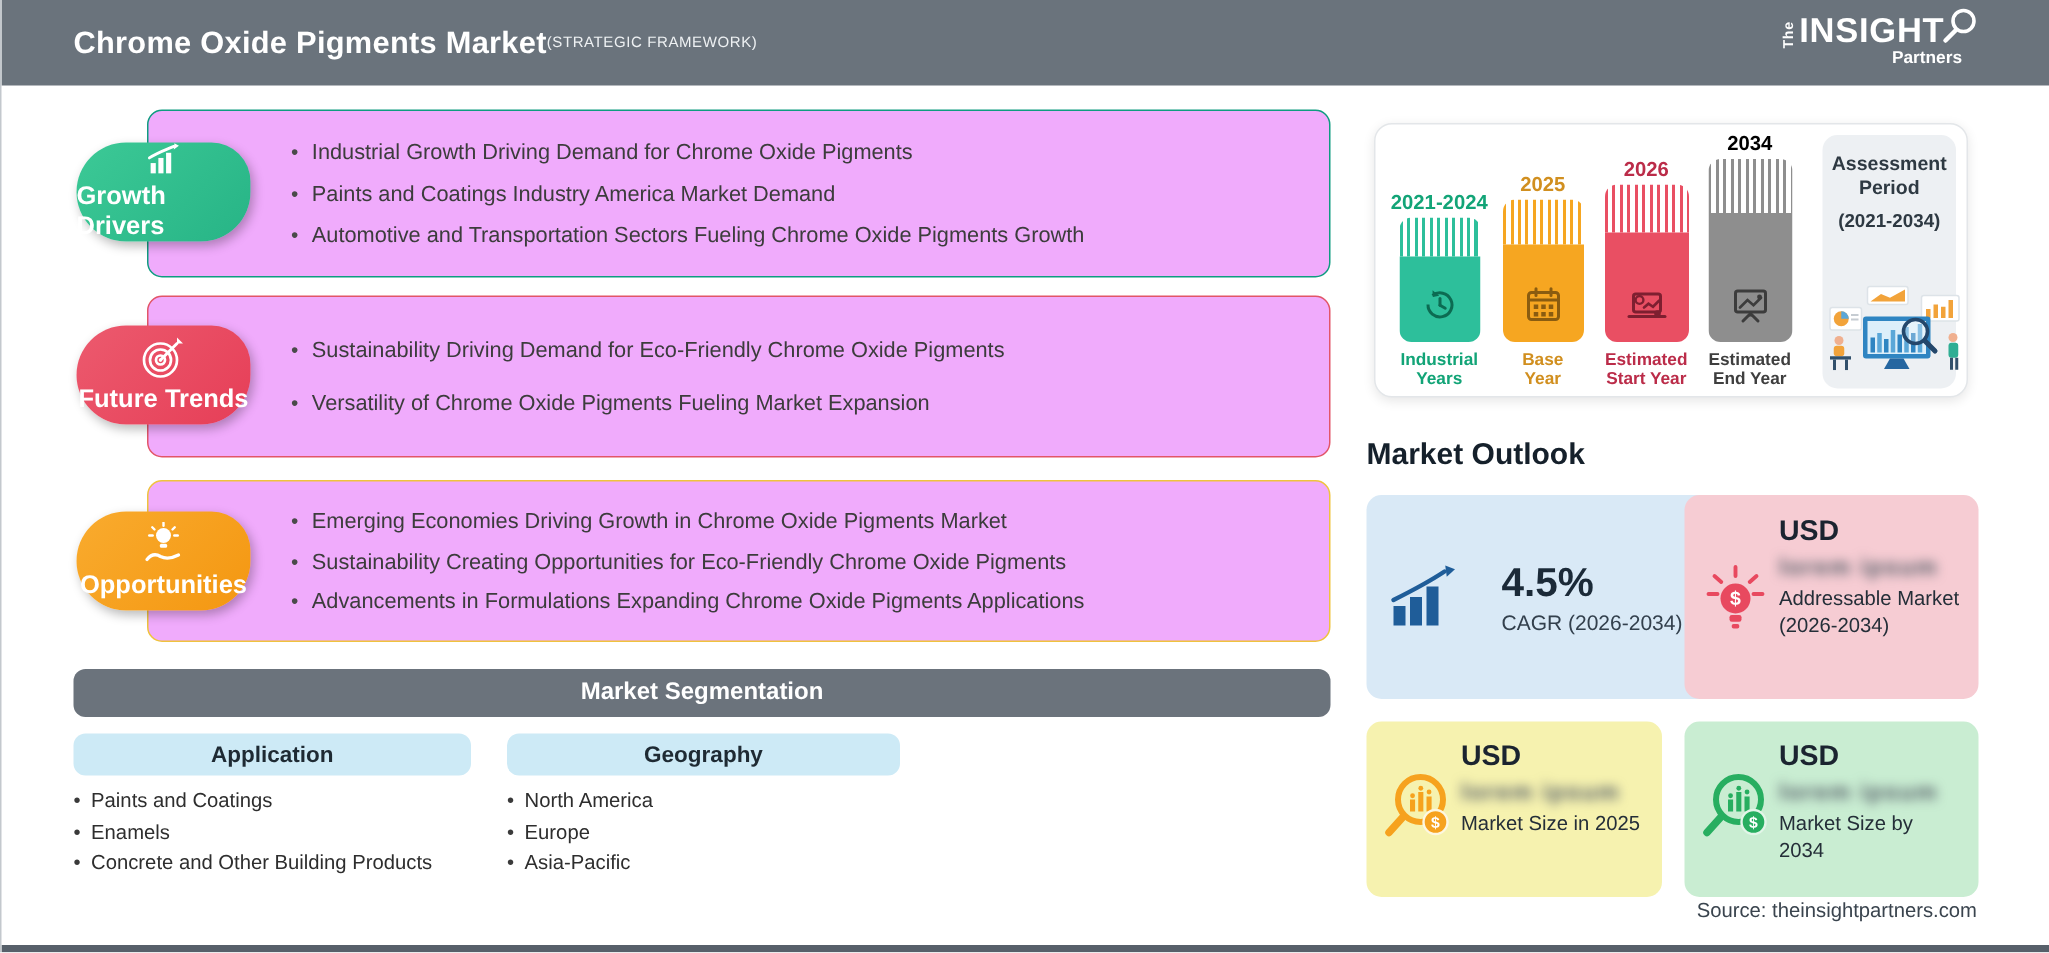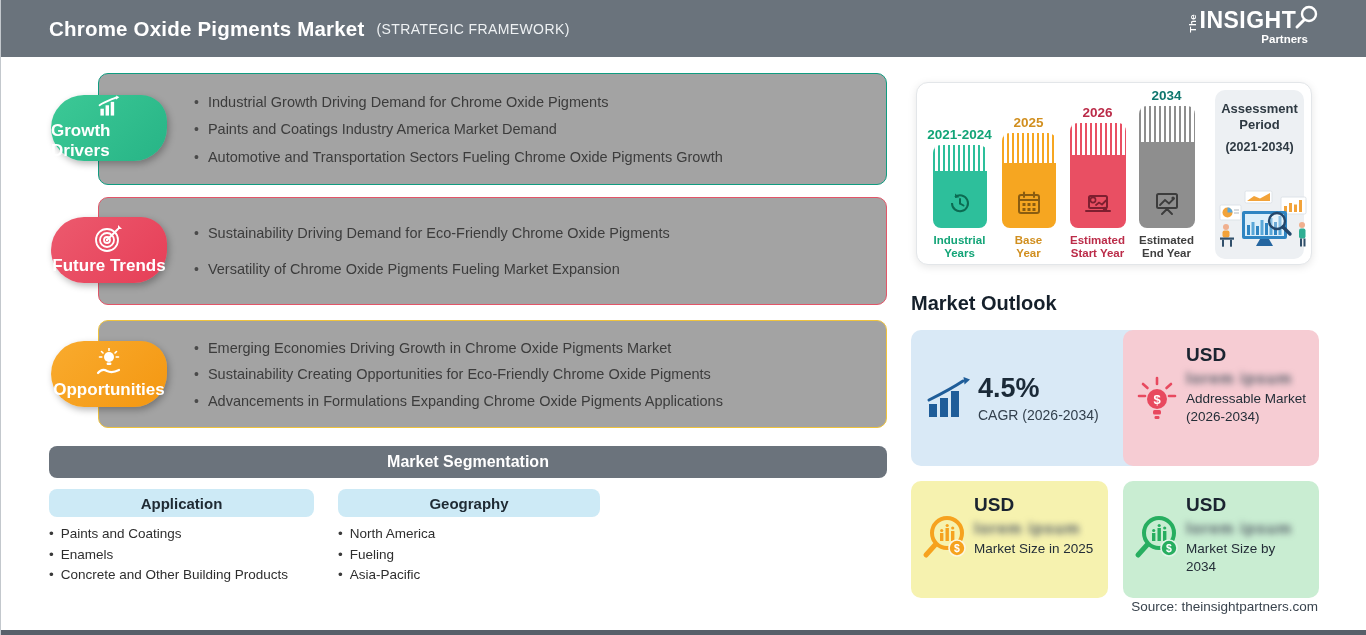--- a/index.html
+++ b/index.html
@@ -3,30 +3,30 @@
 <meta charset="utf-8">
 <style>
   * { margin:0; padding:0; box-sizing:border-box; }
   html,body { width:1366px; height:635px; }
   body { font-family:"Liberation Sans", sans-serif; background:#ffffff; }
   .page { position:relative; width:1366px; height:635px; background:#ffffff; overflow:hidden; border-left:1px solid #c3c8cd; }
 
   
   .header { position:absolute; left:0; top:0; width:100%; height:57px; background:#6a737c; display:flex; align-items:center; padding-left:48px; }
   .header-title { color:#ffffff; font-size:20.5px; font-weight:bold; letter-spacing:.2px; }
-  .header-sub { color:#eef1f3; font-size:14px; font-weight:500; margin-left:12px; letter-spacing:.4px; }
+  .header-sub { color:#eef1f3; font-size:10px; font-weight:500; letter-spacing:.4px; }
   .logo { position:absolute; right:56px; top:9px; width:122px; color:#fff; }
   .logo-row { display:flex; align-items:flex-end; }
   .logo-the { font-size:9.5px; font-weight:bold; writing-mode:vertical-rl; transform:rotate(180deg); letter-spacing:.5px; margin-right:2px; line-height:1; padding-bottom:2px; }
   .logo-insight { font-size:23px; font-weight:bold; letter-spacing:.5px; line-height:1; }
   .logo-glass { position:absolute; right:-10px; top:-4px; }
   .logo-partners { font-size:11.5px; font-weight:bold; text-align:right; margin-top:1px; padding-right:2px; }
 
   
-  .fbox { position:absolute; left:97px; width:789px; border-radius:10px; background:#a3a3a3; }
+  .fbox { position:absolute; left:97px; width:789px; border-radius:10px; background:#f0abfc; }
   .fbox.b-green  { top:73px;  height:112px; border:1.6px solid #0f9c80; }
   .fbox.b-red    { top:197px; height:108px; border:1.6px solid #e25568; }
   .fbox.b-yellow { top:320px; height:108px; border:1.6px solid #efc33d; }
   .fbox ul { position:absolute; inset:0; list-style:none; display:flex; flex-direction:column; justify-content:space-evenly; padding:8px 18px 8px 95px; }
   .fbox li { font-size:14.5px; color:#3c3c3c; }
   .fbox li::before { content:"•"; color:#4a4a4a; margin-right:9px; font-size:14px; }
 
   .badge { position:absolute; left:50px; width:116px; height:66px; border-radius:33px 26px 33px 33px;
            display:flex; flex-direction:column; align-items:center; justify-content:center; gap:2px;
            box-shadow:2px 3px 7px rgba(0,0,0,.28); }
@@ -51,31 +51,31 @@
                 border:1px solid #e3e6e9; border-radius:12px; box-shadow:0 2px 8px rgba(0,0,0,.10); }
   .bars-row { position:absolute; left:10px; bottom:4px; display:flex; align-items:flex-end; gap:4px; }
   .bar-col { width:65px; display:flex; flex-direction:column; align-items:center; }
   .bar-year { font-size:13.5px; font-weight:bold; white-space:nowrap; margin-bottom:3px; }
   .bar { width:54px; border-radius:8px; overflow:hidden; display:flex; flex-direction:column; }
   .bar .solid { flex:1; display:flex; align-items:flex-end; justify-content:center; padding-bottom:12px; }
   .c1 .bar { height:83px; }  .c1 .stripes { height:26px; background:repeating-linear-gradient(90deg,#2dbf9b 0 2px,#ffffff 2px 5px); } .c1 .solid { background:#2dbf9b; }
   .c2 .bar { height:95px; }  .c2 .stripes { height:30px; background:repeating-linear-gradient(90deg,#f6a621 0 2px,#ffffff 2px 5px); } .c2 .solid { background:#f6a621; }
   .c3 .bar { height:105px; width:56px; } .c3 .stripes { height:32px; background:repeating-linear-gradient(90deg,#e94f63 0 2px,#ffffff 2px 5px); } .c3 .solid { background:#e94f63; }
   .c4 .bar { height:122px; width:56px; } .c4 .stripes { height:36px; background:repeating-linear-gradient(90deg,#8e8e8e 0 2px,#ffffff 2px 5px); } .c4 .solid { background:#8e8e8e; }
-  .t-green { color:#12a477; } .t-amber { color:#d18f1f; } .t-red { color:#bb2c49; } .t-dark { color:#0f766e; } .t-gray4 { color:#3f3f3f; }
+  .t-green { color:#12a477; } .t-amber { color:#d18f1f; } .t-red { color:#bb2c49; } .t-dark { color:#000000; } .t-gray4 { color:#3f3f3f; }
   .bar-label { margin-top:6px; font-size:11.5px; font-weight:bold; line-height:13px; text-align:center; }
   .panel { position:absolute; right:7px; top:7px; width:89px; height:169px; background:#edf0f3; border-radius:10px; text-align:center; padding-top:11px; }
   .panel-line { font-size:13px; font-weight:bold; color:#2e3942; line-height:16px; }
   .panel-range { font-size:12.5px; font-weight:600; color:#2e3942; margin-top:7px; }
   .panel svg.illus { position:absolute; left:3px; right:3px; bottom:4px; }
 
   
   .outlook-title { position:absolute; left:910px; top:292px; font-size:20px; font-weight:bold; color:#15202b; }
   .ocard { position:absolute; border-radius:10px; }
-  .ocard1 { left:910px;  top:330px; width:231px; height:136px; background:#d9e9f6; display:flex; align-items:center; padding-left:14px; gap:3px; }
+  .ocard1 { left:910px;  top:330px; width:231px; height:136px; background:#d9e9f6; display:flex; align-items:center; padding-left:14px; gap:26px; }
   .ocard2 { left:1122px; top:330px; width:196px; height:136px; background:#f6ccd3; }
   .ocard3 { left:910px;  top:481px; width:197px; height:117px; background:#f6f2af; }
   .ocard4 { left:1122px; top:481px; width:196px; height:117px; background:#c9edd2; }
   .cagr-val { font-size:27px; font-weight:800; color:#1b2a38; }
   .cagr-sub { font-size:14px; color:#33404d; margin-top:3px; }
   .ocard .icon-abs { position:absolute; }
   .ocard2 .icon-abs { left:12px; top:46px; }
   .ocard3 .icon-abs, .ocard4 .icon-abs { left:8px; top:30px; }
   .otext { padding:13px 12px 0 63px; }
   .ocard2 .otext { padding-top:14px; }
@@ -172,21 +172,21 @@
   <div class="chip chip2">
     <span>Geography</span>
   </div>
   <ul class="seglist l1">
     <li>Paints and Coatings</li>
     <li>Enamels</li>
     <li>Concrete and Other Building Products</li>
   </ul>
   <ul class="seglist l2">
     <li>North America</li>
-    <li>Fueling</li>
+    <li>Europe</li>
     <li>Asia-Pacific</li>
   </ul>
 
   <div class="chart-card">
     <div class="bars-row">
 
       <div class="bar-col c1">
         <div class="bar-year t-green">2021-2024</div>
         <div class="bar">
           <div class="stripes"></div>

